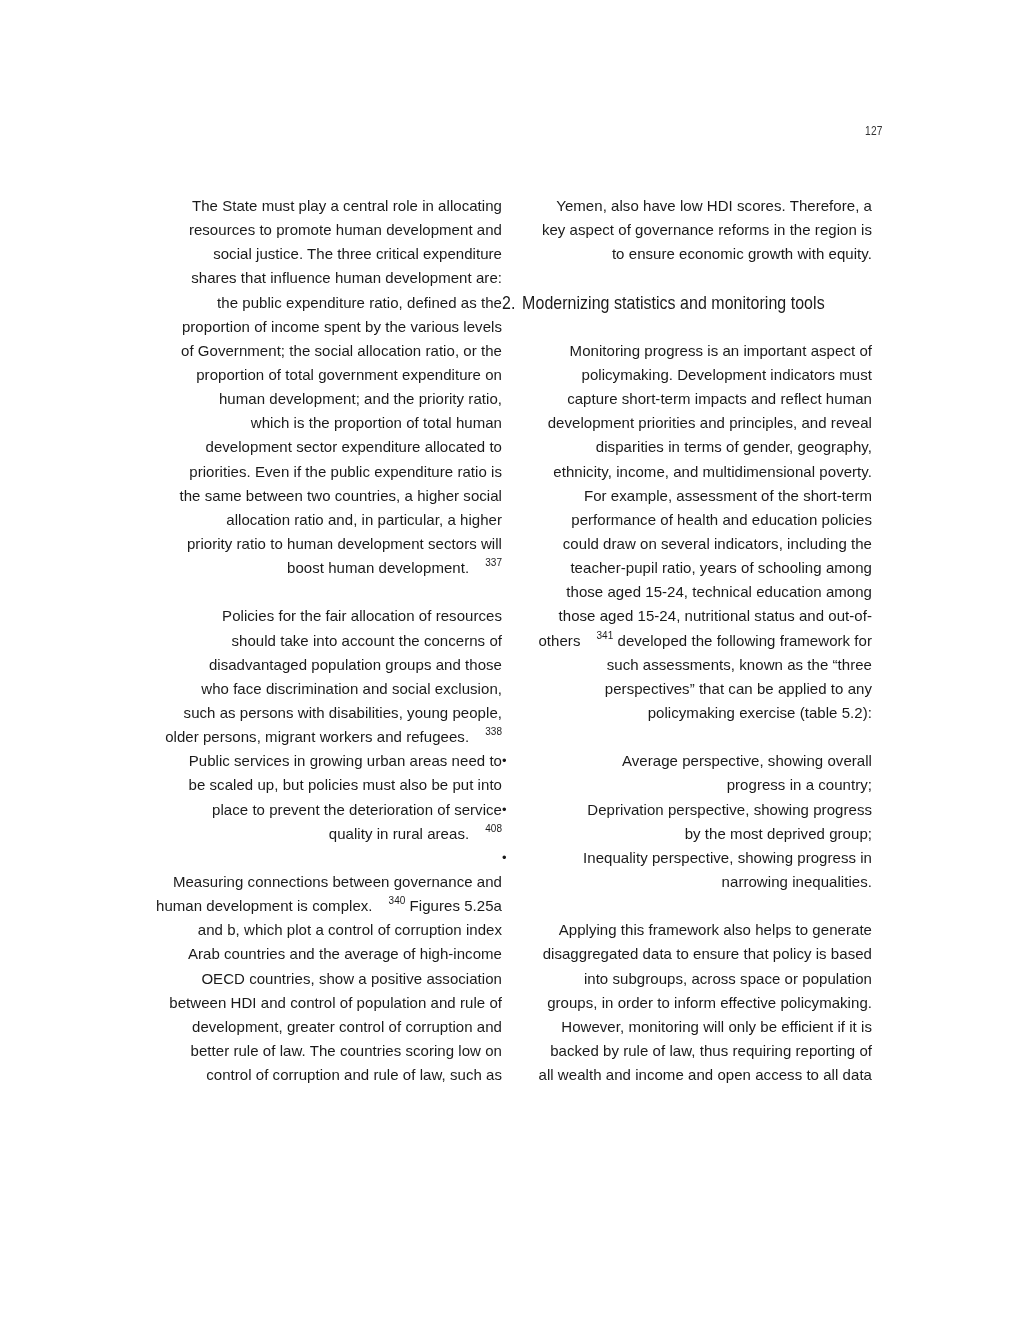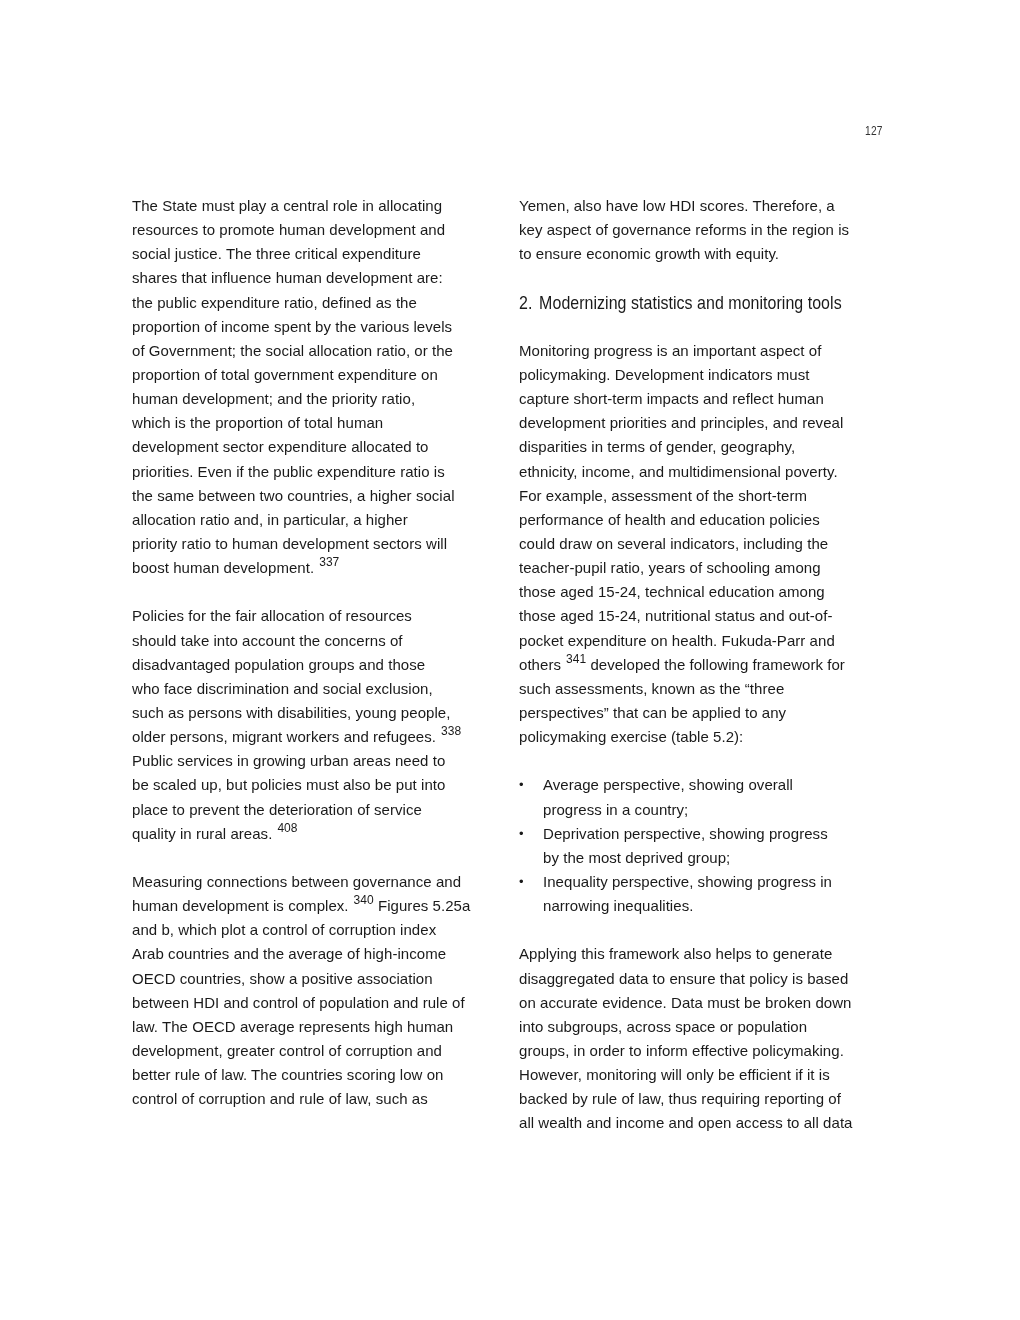--- a/index.html
+++ b/index.html
@@ -25,36 +25,37 @@
       letter-spacing: 0.2px;
       transform: scaleX(0.85);
       transform-origin: right top;
     }
     .col {
       position: absolute;
       top: 194px;
       font-size: 15px;
       line-height: 24.15px;
       letter-spacing: 0.05px;
+      text-align: right;
     }
     .col-left { left: 132px; width: 370px; }
-    .col-right { left: 519px; width: 370px; }
+    .col-right { left: 502px; width: 370px; }
     .line {
       display: block;
       white-space: nowrap;
       height: 24.15px;
     }
     .gap { display: block; height: 24.15px; }
     sup {
-      font-size: 12px;
+      font-size: 10px;
       line-height: 0;
       vertical-align: 0;
       position: relative;
       top: -7px;
-      margin-left: 5px;
+      margin-left: 16px;
     }
     .heading {
       display: block;
       white-space: nowrap;
       height: 24.15px;
       font-size: 19px;
       line-height: 24.15px;
       transform: scaleX(0.84);
       transform-origin: left center;
       color: #1a1a1a;
@@ -115,21 +116,20 @@
 
   <span class="gap"></span>
 
   <div>
     <span class="line">Measuring connections between governance and</span>
     <span class="line"><span>human development is complex.</span><sup>340</sup><span> Figures 5.25a</span></span>
     <span class="line">and b, which plot a control of corruption index</span>
     <span class="line">Arab countries and the average of high-income</span>
     <span class="line">OECD countries, show a positive association</span>
     <span class="line">between HDI and control of population and rule of</span>
-    <span class="line">law. The OECD average represents high human</span>
     <span class="line">development, greater control of corruption and</span>
     <span class="line">better rule of law. The countries scoring low on</span>
     <span class="line">control of corruption and rule of law, such as</span>
   </div>
 </div>
 
 <div class="col col-right">
 
   <div>
     <span class="line">Yemen, also have low HDI scores. Therefore, a</span>
@@ -149,21 +149,20 @@
     <span class="line">capture short-term impacts and reflect human</span>
     <span class="line">development priorities and principles, and reveal</span>
     <span class="line">disparities in terms of gender, geography,</span>
     <span class="line">ethnicity, income, and multidimensional poverty.</span>
     <span class="line">For example, assessment of the short-term</span>
     <span class="line">performance of health and education policies</span>
     <span class="line">could draw on several indicators, including the</span>
     <span class="line">teacher-pupil ratio, years of schooling among</span>
     <span class="line">those aged 15-24, technical education among</span>
     <span class="line">those aged 15-24, nutritional status and out-of-</span>
-    <span class="line">pocket expenditure on health. Fukuda-Parr and</span>
     <span class="line"><span>others</span><sup>341</sup><span> developed the following framework for</span></span>
     <span class="line">such assessments, known as the “three</span>
     <span class="line">perspectives” that can be applied to any</span>
     <span class="line">policymaking exercise (table 5.2):</span>
   </div>
 
   <span class="gap"></span>
 
   <div>
     <div class="bullet-item">
@@ -181,20 +180,19 @@
       <span class="line">Inequality perspective, showing progress in</span>
       <span class="line">narrowing inequalities.</span>
     </div>
   </div>
 
   <span class="gap"></span>
 
   <div>
     <span class="line">Applying this framework also helps to generate</span>
     <span class="line">disaggregated data to ensure that policy is based</span>
-    <span class="line">on accurate evidence. Data must be broken down</span>
     <span class="line">into subgroups, across space or population</span>
     <span class="line">groups, in order to inform effective policymaking.</span>
     <span class="line">However, monitoring will only be efficient if it is</span>
     <span class="line">backed by rule of law, thus requiring reporting of</span>
     <span class="line">all wealth and income and open access to all data</span>
   </div>
 </div>
 
 </body></html>

